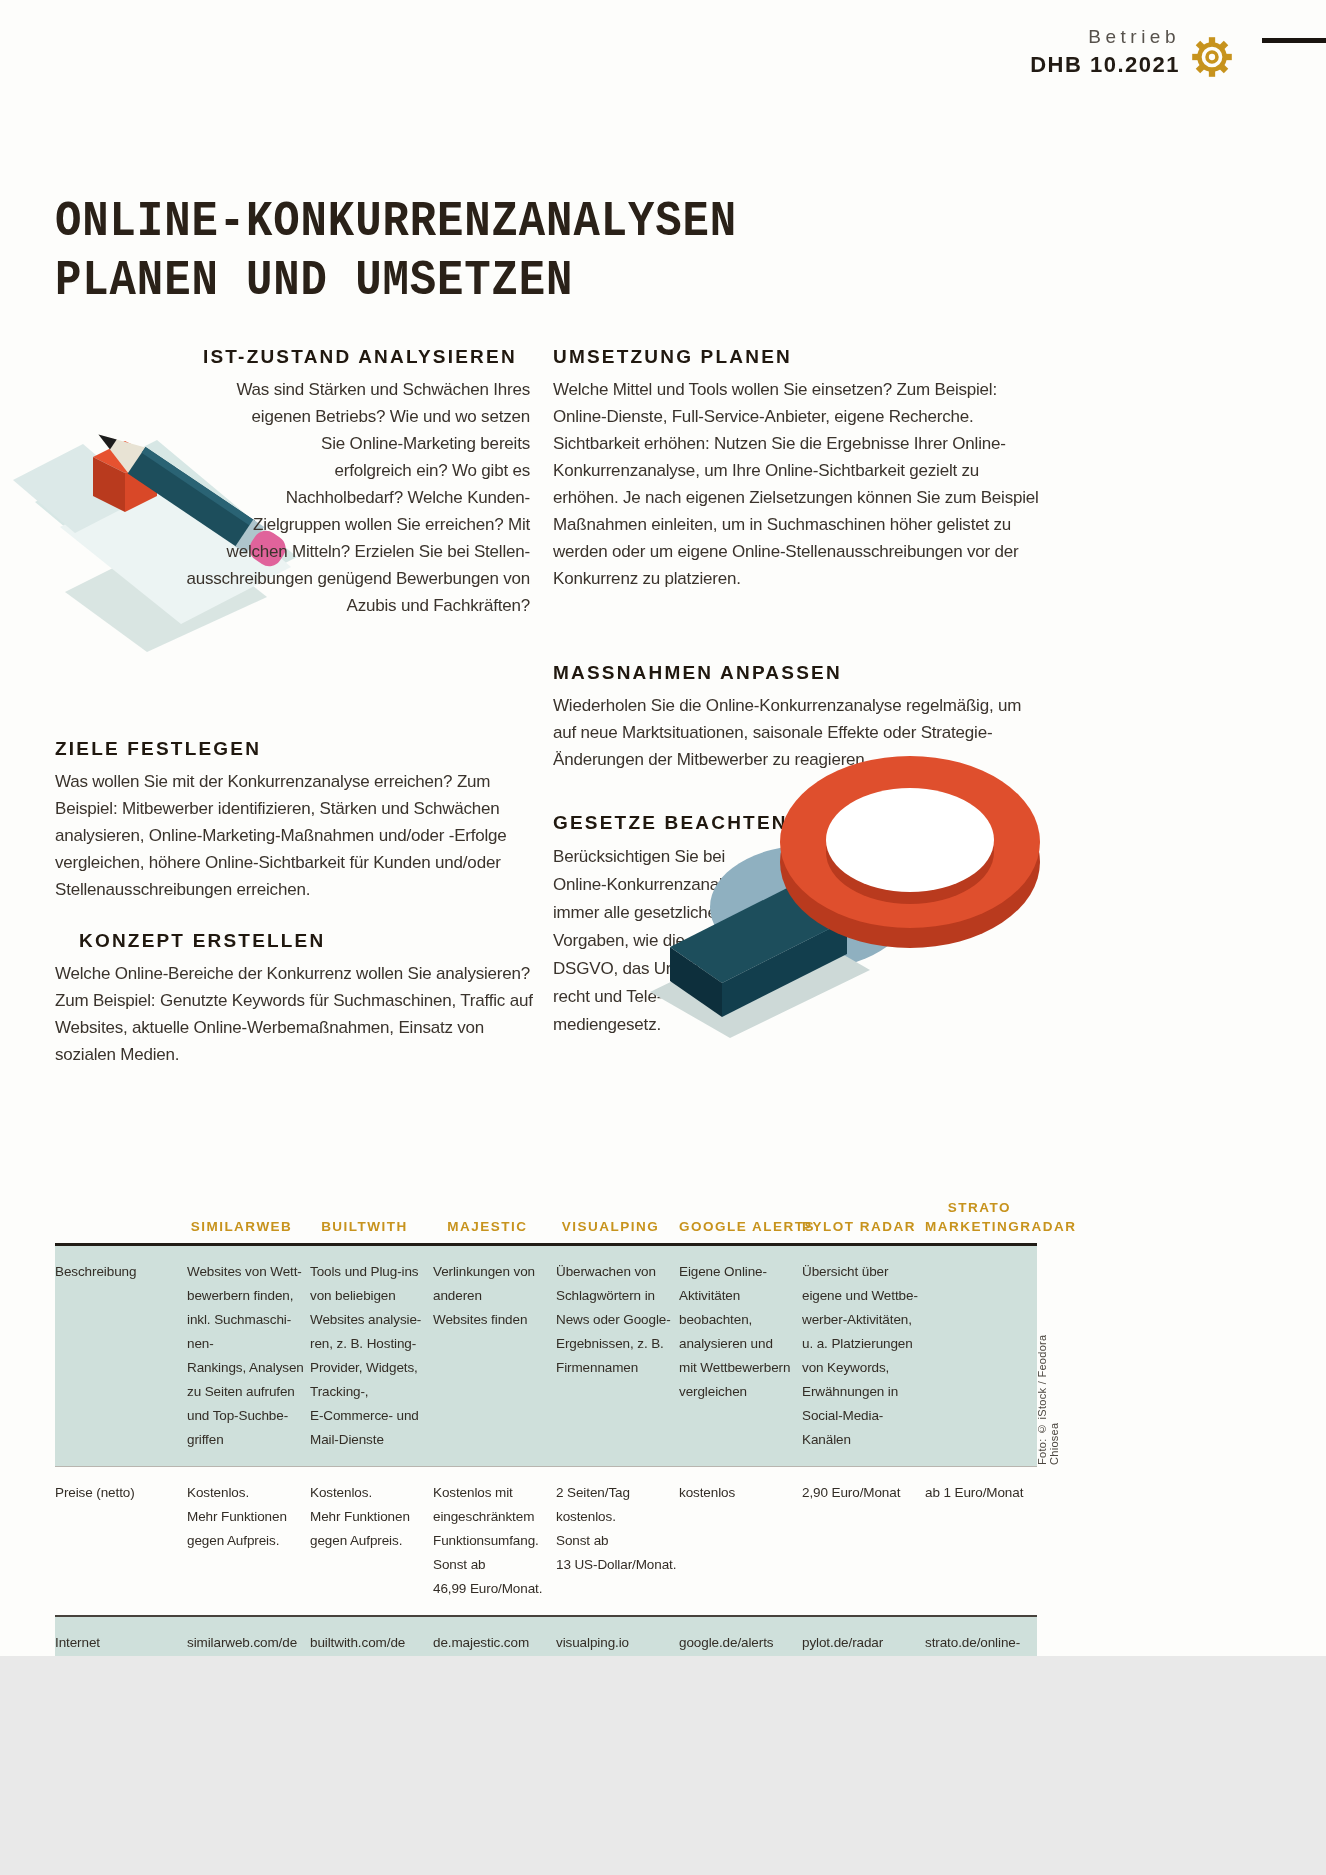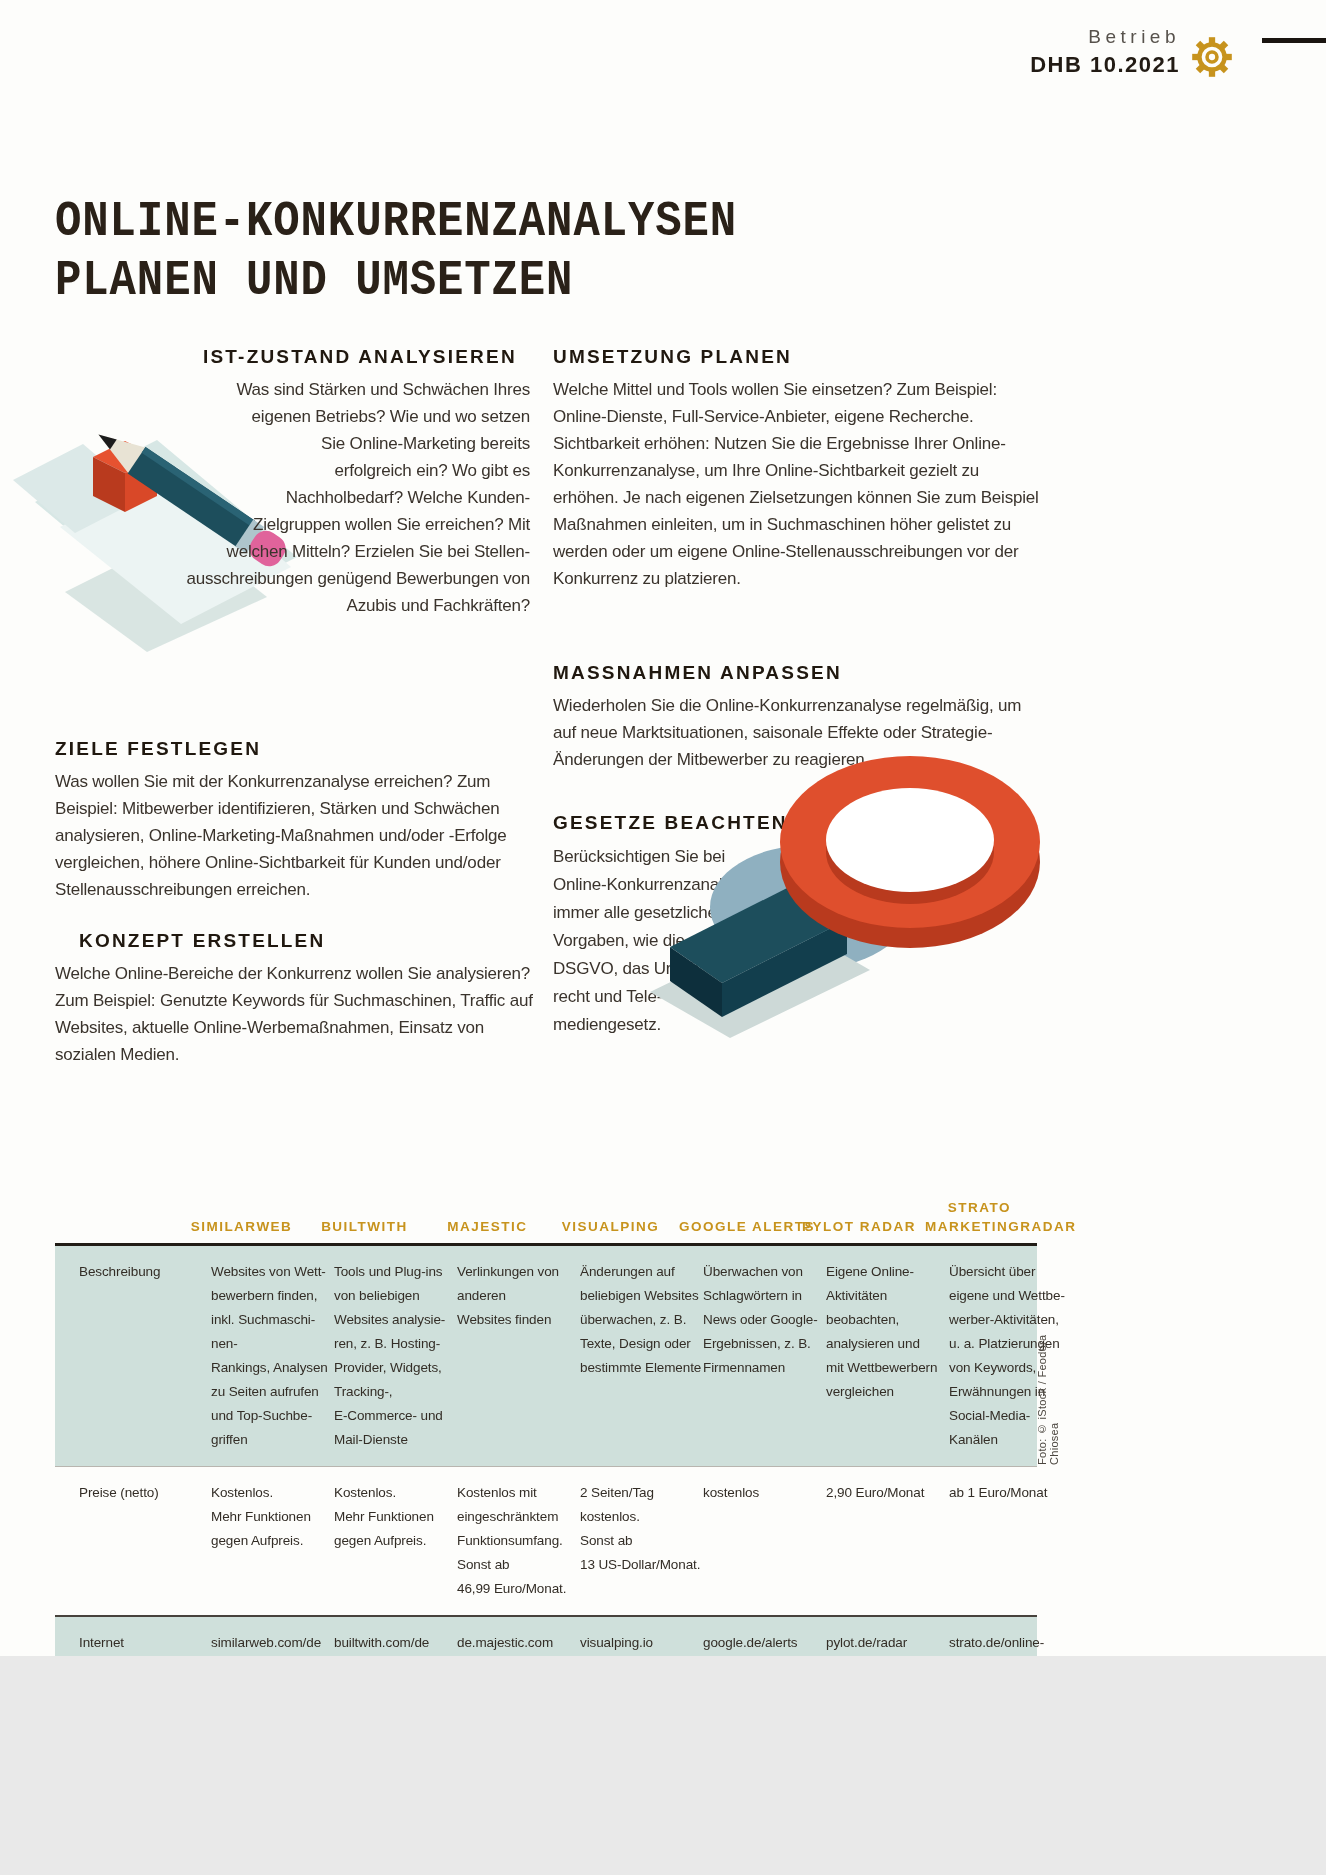--- a/index.html
+++ b/index.html
@@ -41,21 +41,20 @@
     font-size:13.5px; font-weight:bold; letter-spacing:1.5px; color:#c7931d;
     white-space:pre; line-height:19px;text-align:center;
   }
   .row { padding:14px 0; }
   .row-teal { background:#cfe0db; }
   .row-price { background:transparent; border-top:1px solid #b8b5af; }
   .row-net { background:#cfe0db; border-top:2px solid #47423c; border-bottom:2px solid #4d7c0f; }
   .cell, .rlabel {
     font-size:13.5px; line-height:24px; color:#332d26; white-space:pre;
     letter-spacing:-0.1px;
-    margin-left:24px;
   }
   .caption { font-size:12.5px; color:#55504a; margin-top:28px; letter-spacing:0.2px; }
   
   .photo-credit {
     position:absolute; left:1036px; top:1290px; height:175px;
     writing-mode:vertical-rl; transform:rotate(180deg);
     font-size:11px; color:#4b463f; letter-spacing:0.3px;
   }
   .pagenum { position:absolute; left:48px; top:1824px; color:#221b14; }
   .pagenum .s { font-size:17px; letter-spacing:3px; color:#3a342e; }
@@ -185,25 +184,20 @@
 von beliebigen
 Websites analysie-
 ren, z. B. Hosting-
 Provider, Widgets,
 Tracking-,
 E-Commerce- und
 Mail-Dienste</div>
       <div class="cell">Verlinkungen von
 anderen
 Websites finden</div>
-      <div class="cell">Änderungen auf
-beliebigen Websites
-überwachen, z. B.
-Texte, Design oder
-bestimmte Elemente</div>
       <div class="cell">Überwachen von
 Schlagwörtern in
 News oder Google-
 Ergebnissen, z. B.
 Firmennamen</div>
       <div class="cell">Eigene Online-
 Aktivitäten
 beobachten,
 analysieren und
 mit Wettbewerbern

